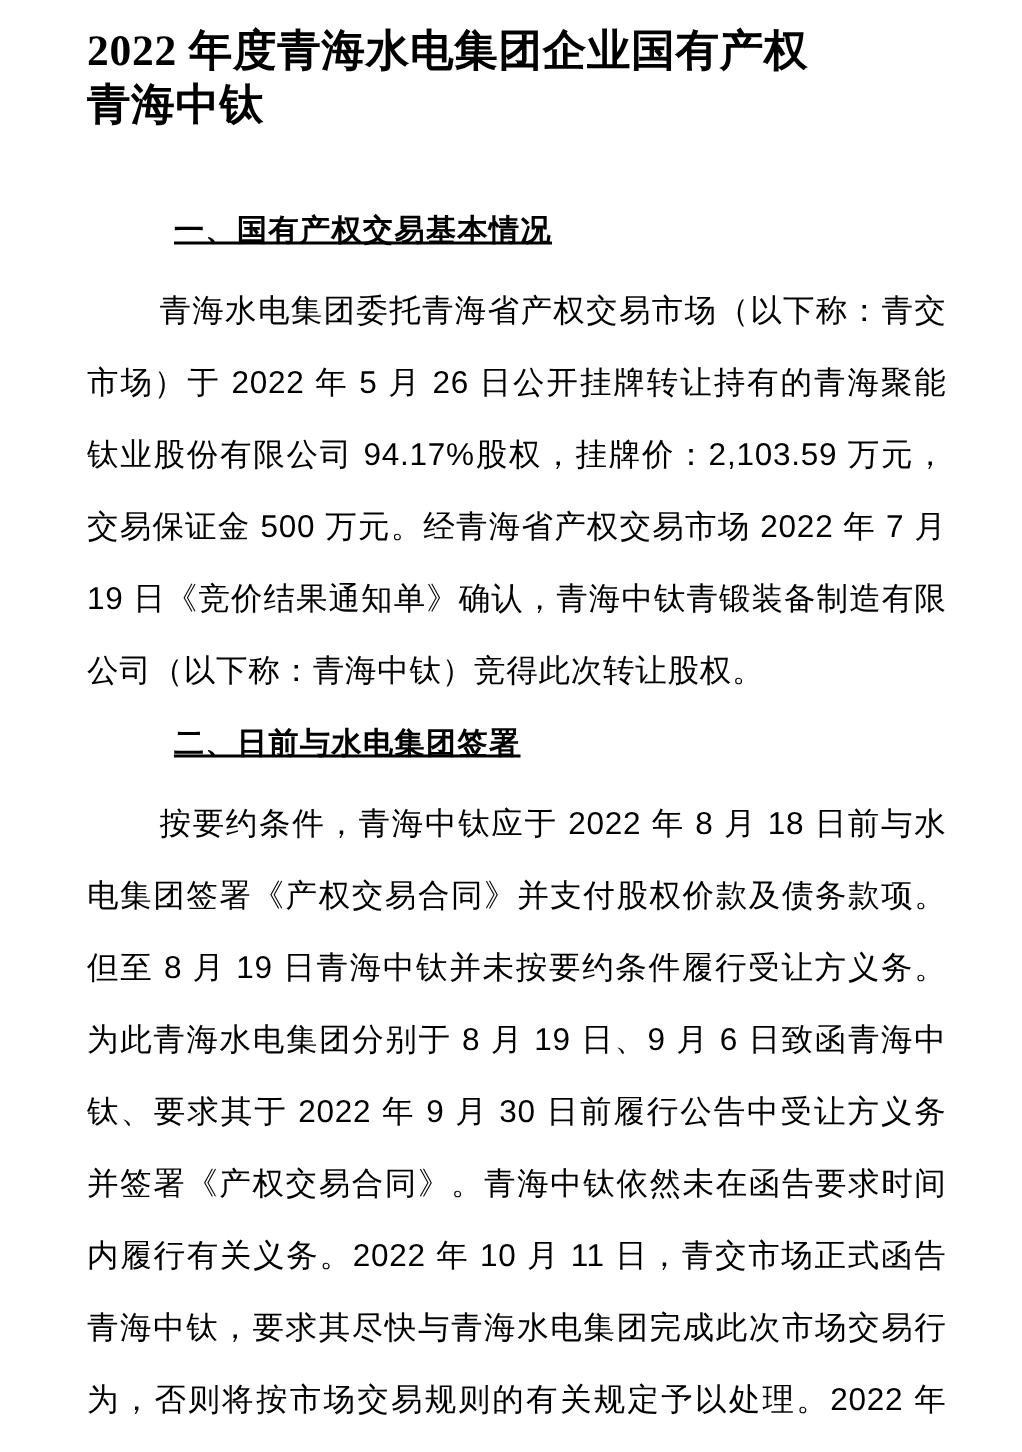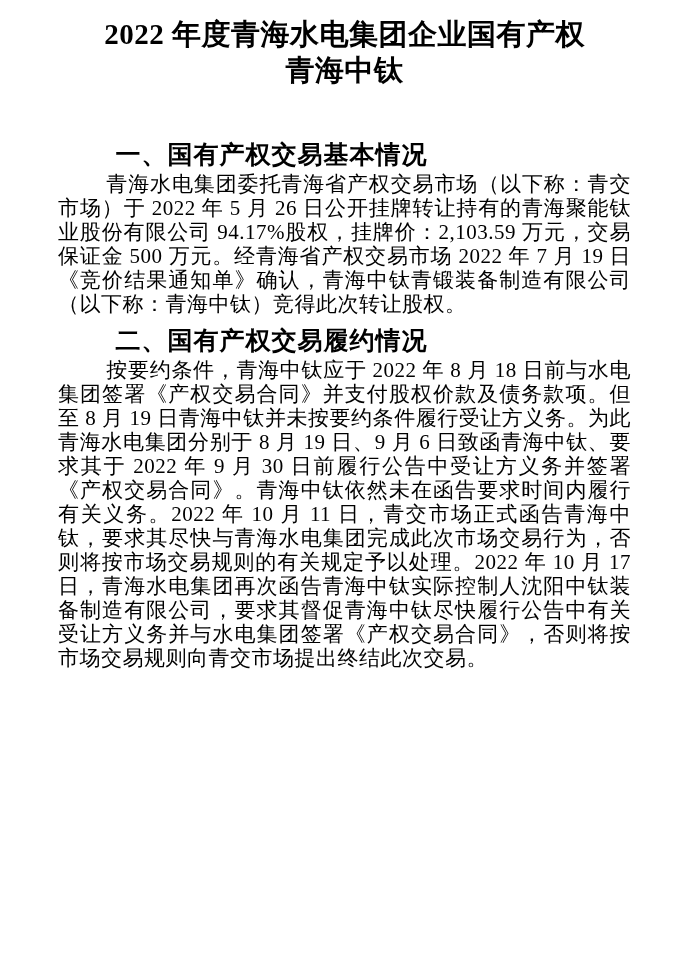--- a/index.html
+++ b/index.html
@@ -16,61 +16,61 @@
     overflow: hidden;
     font-family: "Liberation Serif", "DejaVu Serif", serif;
   }
   .content {
     padding: 16px 50px 0 58px;
   }
   .doc-title {
     font-size: 29px;
     line-height: 36px;
     font-weight: 700;
-    text-align: center;
     letter-spacing: 0.5px;
     font-family: "Liberation Serif", "DejaVu Serif", serif;
   }
   .section-heading {
-    margin: 0;
+    margin: 12px;
     margin-top: 48px;
     padding-left: 2.3em;
-    font-size: 25px;
+    font-size: 20px;
     line-height: 36px;
     font-weight: 700;
     letter-spacing: 1px;
     font-family: "Liberation Sans", "DejaVu Sans", sans-serif;
+    text-decoration: underline;
   }
   .section-heading.second {
     margin-top: 6px;
   }
   .para {
     margin: 0;
     font-size: 21px;
-    line-height: 24px;
+    line-height: 48px;
     text-align: justify;
     text-justify: inter-character;
     text-indent: 2.3em;
     letter-spacing: 0.5px;
-    font-family: Liberation Serif, serif;
+    font-family: Liberation Sans, sans-serif;
   }
 </style>
 </head>
 <body>
 
 <div class="page">
   <div class="content">
 
     <div class="doc-title">
       <div>2022 年度青海水电集团企业国有产权</div>
       <div>青海中钛</div>
     </div>
 
     <h2 class="section-heading">一、国有产权交易基本情况</h2>
 
     <p class="para">青海水电集团委托青海省产权交易市场（以下称：青交市场）于 2022 年 5 月 26 日公开挂牌转让持有的青海聚能钛业股份有限公司 94.17%股权，挂牌价：2,103.59 万元，交易保证金 500 万元。经青海省产权交易市场 2022 年 7 月 19 日《竞价结果通知单》确认，青海中钛青锻装备制造有限公司（以下称：青海中钛）竞得此次转让股权。</p>
 
-    <h2 class="section-heading second">二、国有产权交易履约情况</h2>
+    <h2 class="section-heading second">二、日前与水电集团签署</h2>
 
     <p class="para">按要约条件，青海中钛应于 2022 年 8 月 18 日前与水电集团签署《产权交易合同》并支付股权价款及债务款项。但至 8 月 19 日青海中钛并未按要约条件履行受让方义务。为此青海水电集团分别于 8 月 19 日、9 月 6 日致函青海中钛、要求其于 2022 年 9 月 30 日前履行公告中受让方义务并签署《产权交易合同》。青海中钛依然未在函告要求时间内履行有关义务。2022 年 10 月 11 日，青交市场正式函告青海中钛，要求其尽快与青海水电集团完成此次市场交易行为，否则将按市场交易规则的有关规定予以处理。2022 年 10 月 17 日，青海水电集团再次函告青海中钛实际控制人沈阳中钛装备制造有限公司，要求其督促青海中钛尽快履行公告中有关受让方义务并与水电集团签署《产权交易合同》，否则将按市场交易规则向青交市场提出终结此次交易。</p>
 
   </div>
 </div>
 
 </body></html>

